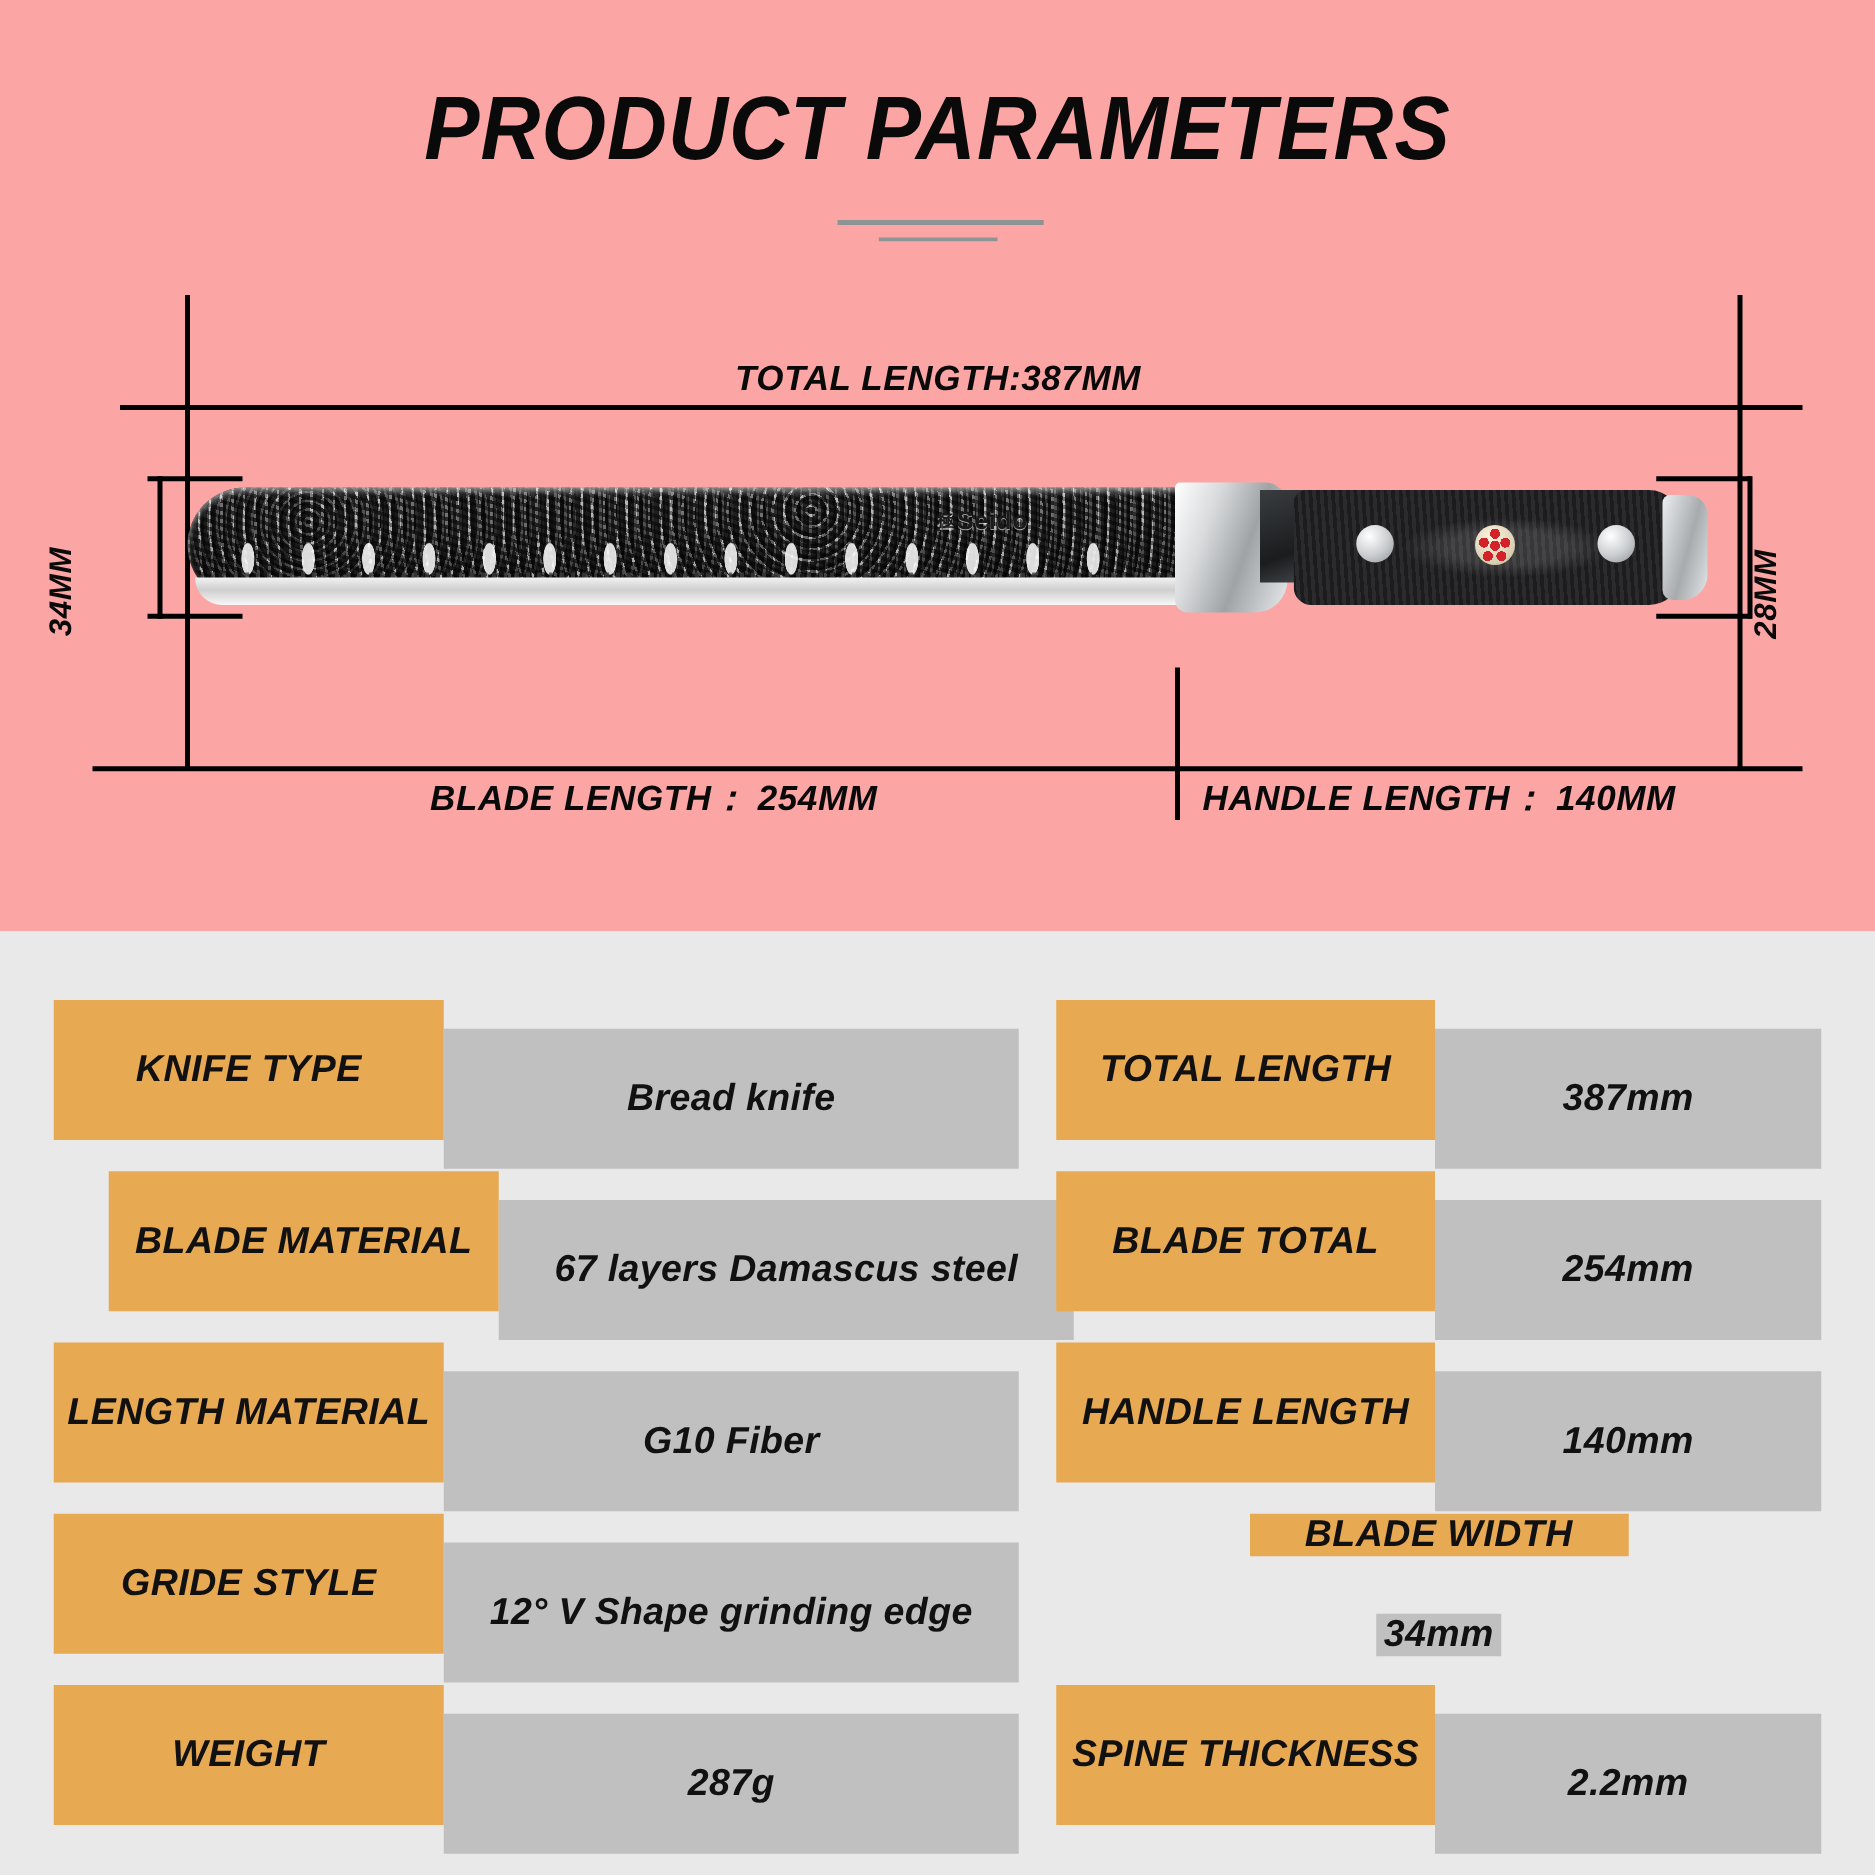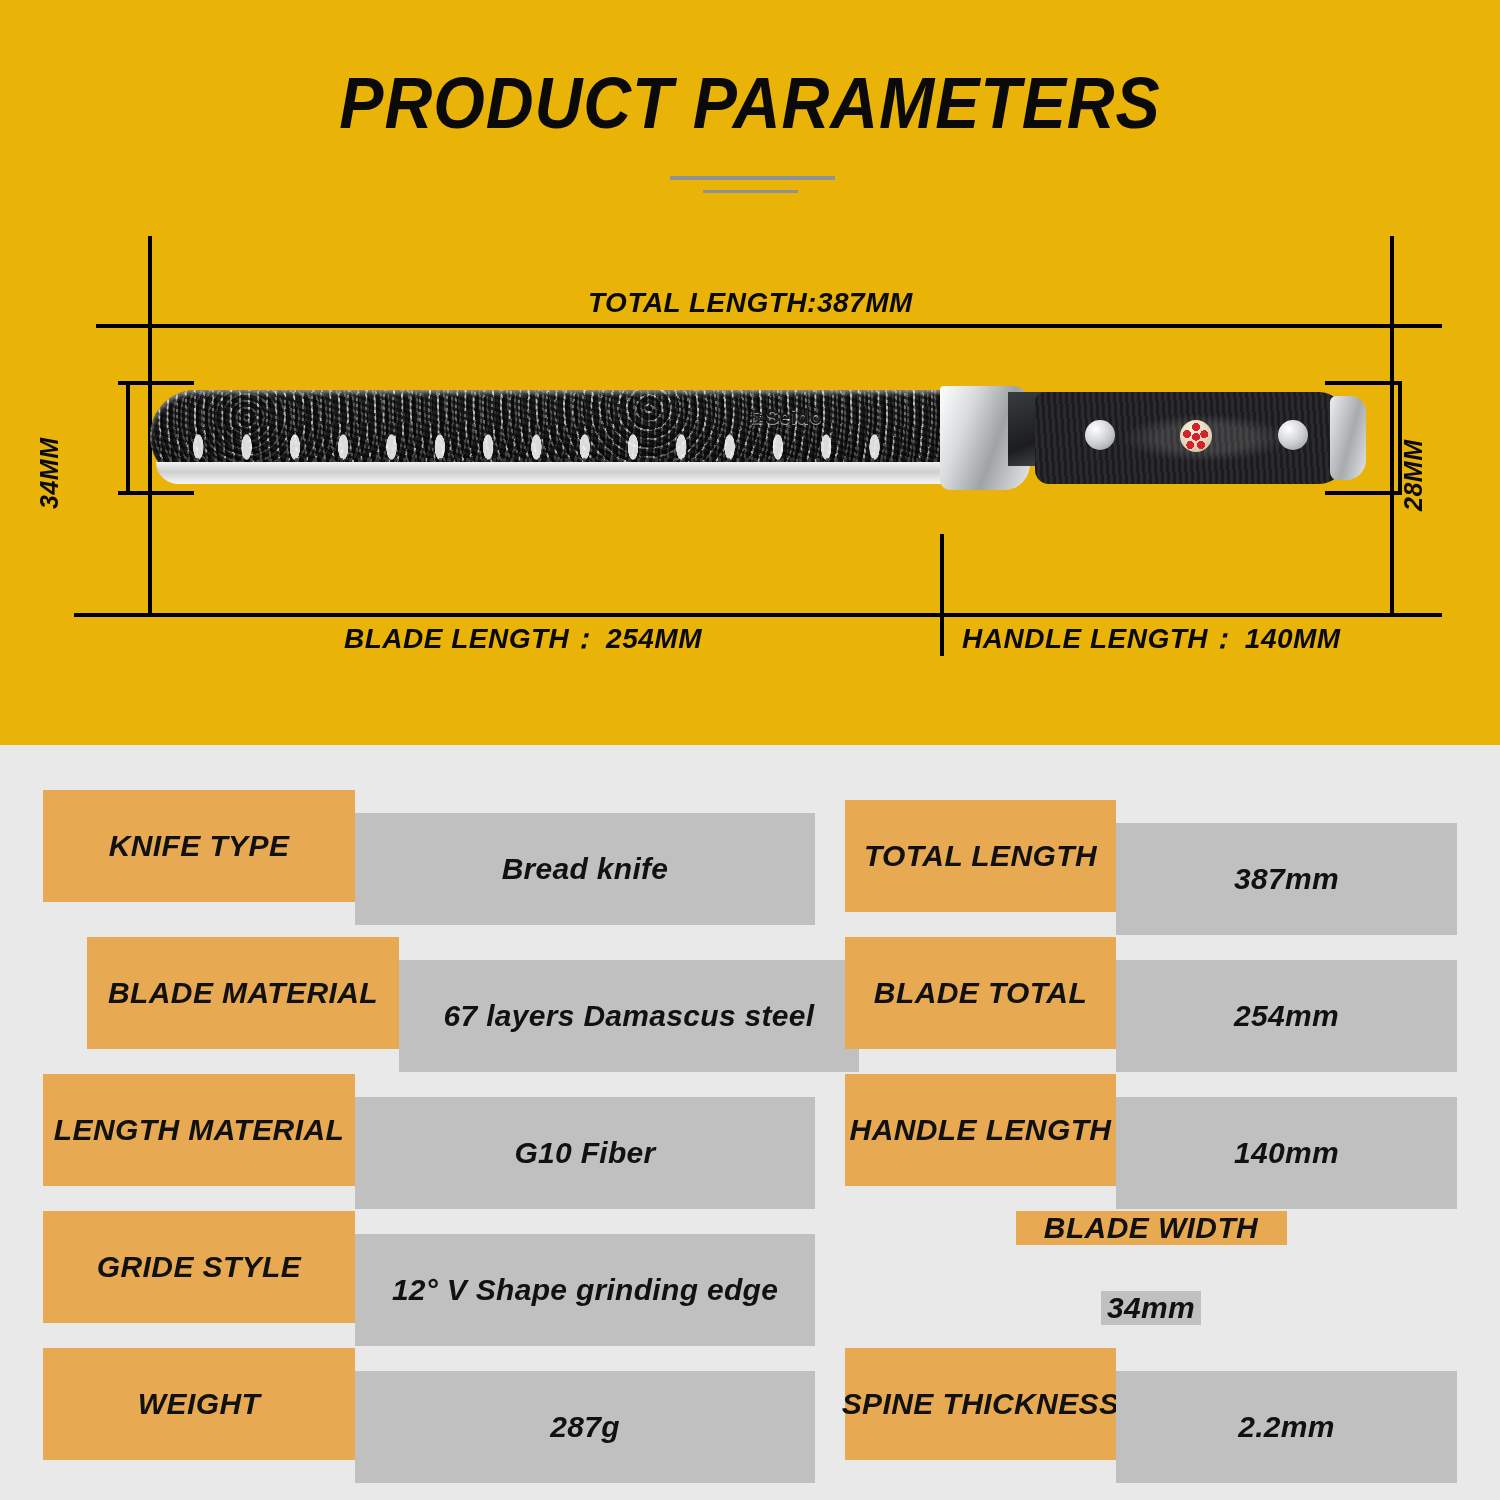--- a/index.html
+++ b/index.html
@@ -13,21 +13,21 @@
     font-family: "Liberation Sans", sans-serif;
     overflow: hidden;
     position: relative;
   }
 
   
   #diagram-section {
     position: absolute;
     left: 0; top: 0;
     width: 1500px; height: 745px;
-    background: #eab308;
+    background: #fca5a5;
   }
 
   #page-title {
     position: absolute;
     left: 0; top: 62px;
     width: 1500px;
     text-align: center;
     font-family: "Liberation Sans Narrow", "Liberation Sans", sans-serif;
     font-size: 72px;
     font-weight: bold;
@@ -253,21 +253,21 @@
     font-weight: bold;
     font-style: italic;
     color: #111111;
     letter-spacing: 0.3px;
     white-space: nowrap;
     box-sizing: border-box;
     padding: 0 6px;
     margin-top: 46px;
   }
   .col-left  .spec-label { width: 312px; }
-  .col-right .spec-label { width: 271px; }
+  .col-right .spec-label { width: 303px; }
 </style>
 </head>
 <body>
 
 <div id="diagram-section">
 
   <div id="page-title">PRODUCT PARAMETERS</div>
   <div id="title-rule-long"></div>
   <div id="title-rule-short"></div>
 
@@ -302,21 +302,21 @@
 
   <div class="dimline-v" style="left:940px; top:534px; height:122px;"></div>
   <div class="dimline-h" style="left:74px; top:613px; width:1368px;"></div>
   <div class="dim-label horiz" style="left:344px; top:620px;">BLADE LENGTH： 254MM</div>
   <div class="dim-label horiz" style="left:962px; top:620px;">HANDLE LENGTH： 140MM</div>
 
 </div>
 
 <div id="spec-section">
 
-  <div class="spec-row col-left" style="top:45px;">
+  <div class="spec-row col-left" style="top:55px;">
     <div class="spec-label">KNIFE TYPE</div>
     <div class="spec-value">Bread knife</div>
   </div>
   <div class="spec-row col-left" style="top:192px;padding-left:44px;">
     <div class="spec-label">BLADE MATERIAL</div>
     <div class="spec-value">67 layers Damascus steel</div>
   </div>
   <div class="spec-row col-left" style="top:329px;">
     <div class="spec-label">LENGTH MATERIAL</div>
     <div class="spec-value">G10 Fiber</div>

